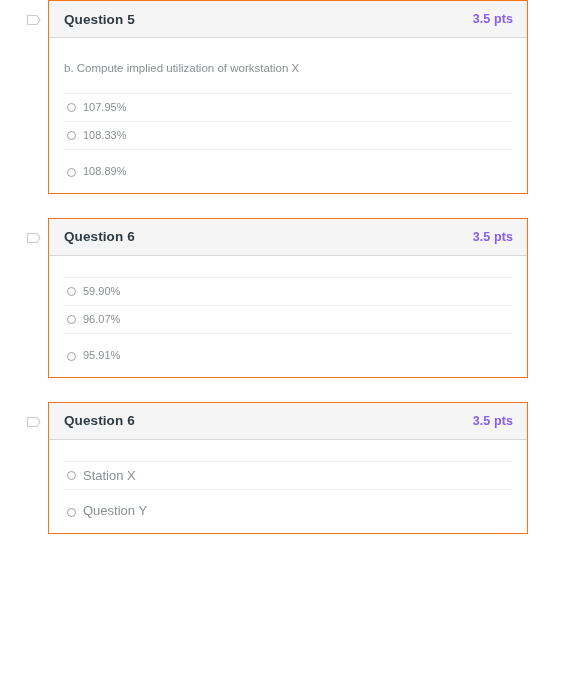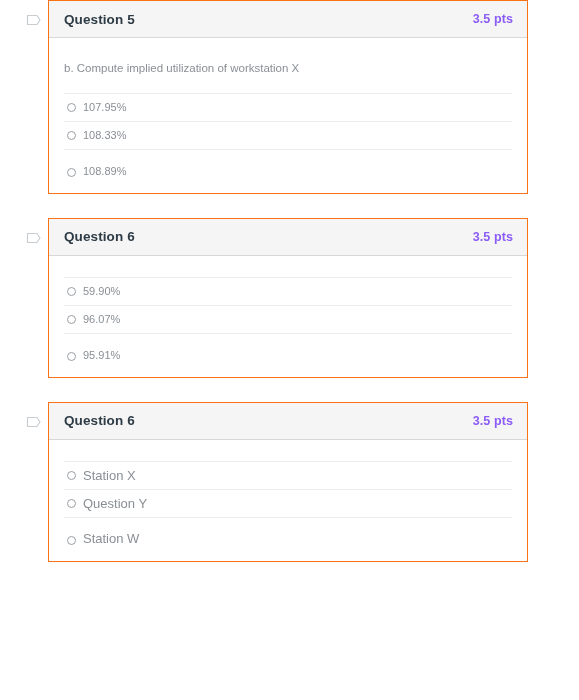--- a/index.html
+++ b/index.html
@@ -197,22 +197,18 @@
       <div class="question-body">
         <ul class="answers">
           <li class="answer-row">
             <span class="radio-icon"></span>
             <span class="answer-label small">Station X</span>
           </li>
           <li class="answer-row">
             <span class="radio-icon"></span>
             <span class="answer-label small">Question Y</span>
           </li>
-          <li class="answer-row">
-            <span class="radio-icon"></span>
-            <span class="answer-label small">Station W</span>
-          </li>
         </ul>
       </div>
     </div>
   </div>
 
 </div>
 
 </body></html>

